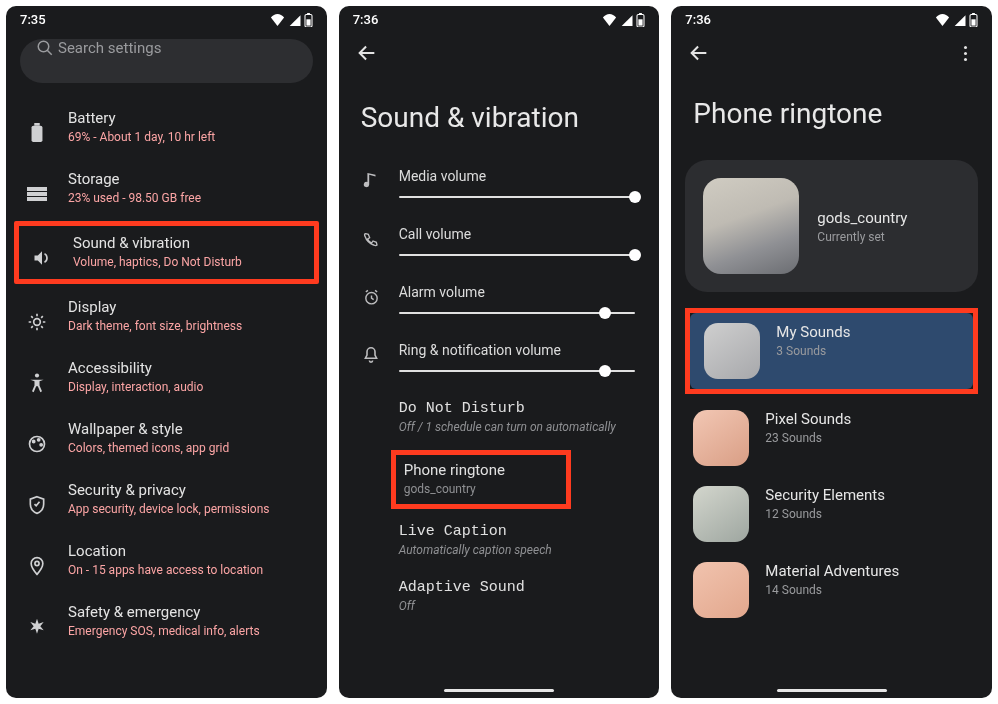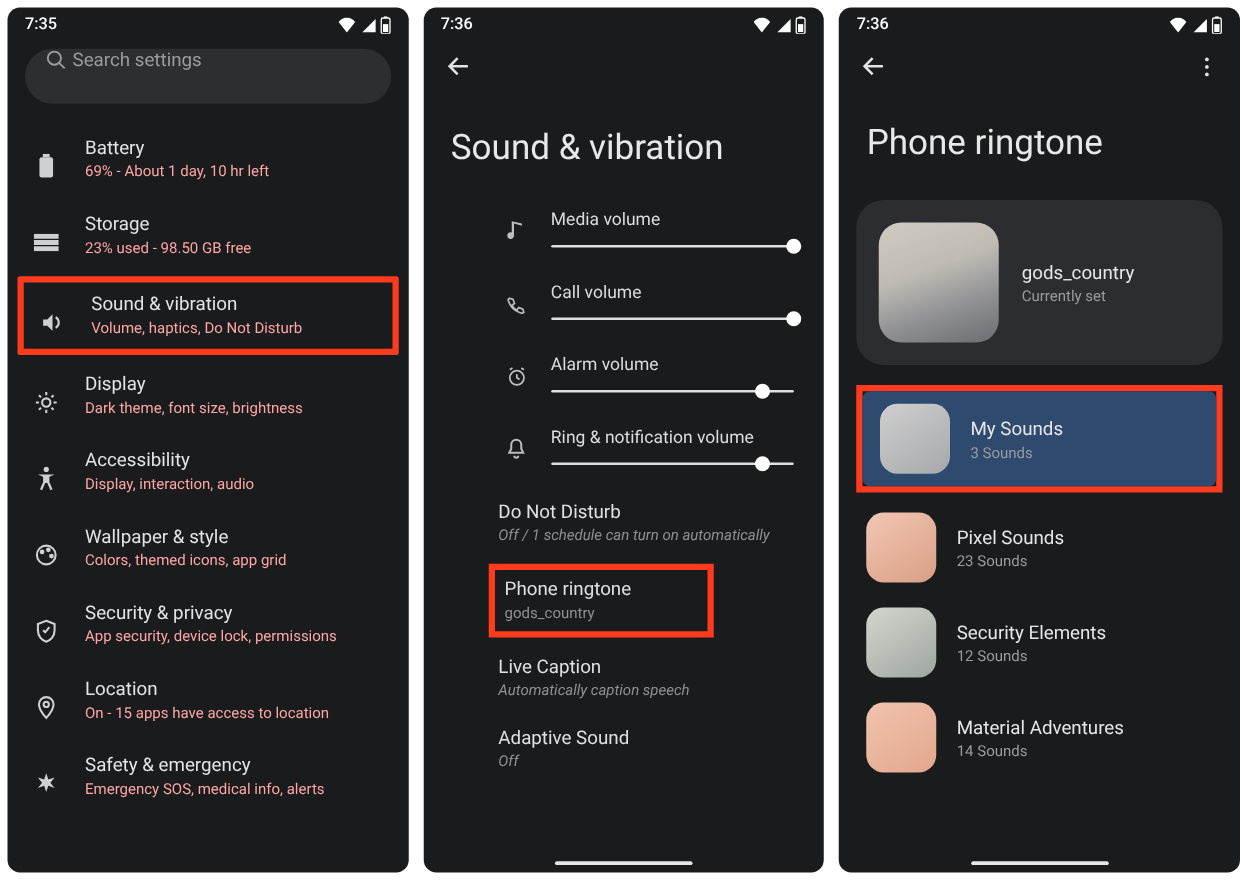--- a/index.html
+++ b/index.html
@@ -80,38 +80,37 @@
   .back {
     color:#e3e3e3; width:24px; height:24px; display:flex; align-items:center; justify-content:center;
   }
   .bigtitle {
     font-size: 28px;
     font-weight: 400;
     color:#e8e8e8;
     padding: 30px 22px 24px;
   }
   .slider-row {
-    display:flex; align-items:flex-end; gap:18px;
+    display:flex; align-items:center; gap:18px;
     padding: 10px 24px 18px;
-    margin-left: 42px;
   }
   .slider-row .sico { width:18px; flex:0 0 18px; margin-top:0px; color:#bdbdbf; }
   .slider-body { flex:1; }
   .slider-label { font-size:14px; color:#dcdcdc; margin-bottom:12px; }
   .track {
     height:2px; background:#e0e0e0; position:relative; border-radius:2px;
   }
   .thumb {
     position:absolute; top:50%; width:12px; height:12px; border-radius:50%;
     background:#fff; transform:translate(-50%,-50%);
   }
   .setting {
     padding: 10px 24px 12px 60px;
   }
-  .setting .ttl2 { font-size:15px; color:#e0e0e0; }
+  .setting .ttl2 { font-size:15px; color:#e0e0e0;font-family:Liberation Mono, monospace; }
   .setting .sub2 { font-size:12px; color:#8f9093; margin-top:3px;font-style:italic; }
   .hl2 {
     border:5px solid #ff3b1f;
     margin: 4px 14px 4px 52px;
     padding: 6px 8px 8px;
     width: 180px;
   }
   .hl2 .ttl2 { font-size:15px; color:#e0e0e0; }
   .hl2 .sub2 { font-size:12px; color:#8f9093; margin-top:3px; }
   .homebar {
@@ -125,21 +124,21 @@
     border-radius:22px;
     padding:18px;
     display:flex; gap:18px; align-items:center;
   }
   .bigthumb {
     width:96px; height:96px; border-radius:18px;
     background: linear-gradient(160deg,#d0ccc2 0%, #bfbbb3 40%, #8f9094 70%, #6b6d72 100%);
   }
   .catlist { padding: 0 8px; }
   .catitem {
-    display:flex; align-items:center; gap:16px;
+    display:flex; gap:16px;
     padding:10px 14px; border-radius:6px;
   }
   .catthumb {
     width:56px; height:56px; border-radius:14px; flex:0 0 56px;
   }
   .cat-my { background: linear-gradient(145deg,#cfcfcf,#a7a8ab); }
   .cat-pixel { background: linear-gradient(145deg,#f2c7b4,#d99e85); }
   .cat-nat { background: linear-gradient(145deg,#d3d6cd,#9ea6a0); }
   .cat-mat { background: linear-gradient(145deg,#f1c3ae,#e2a78d); }
   .catname { font-size:15px; color:#e6e6e6; }

